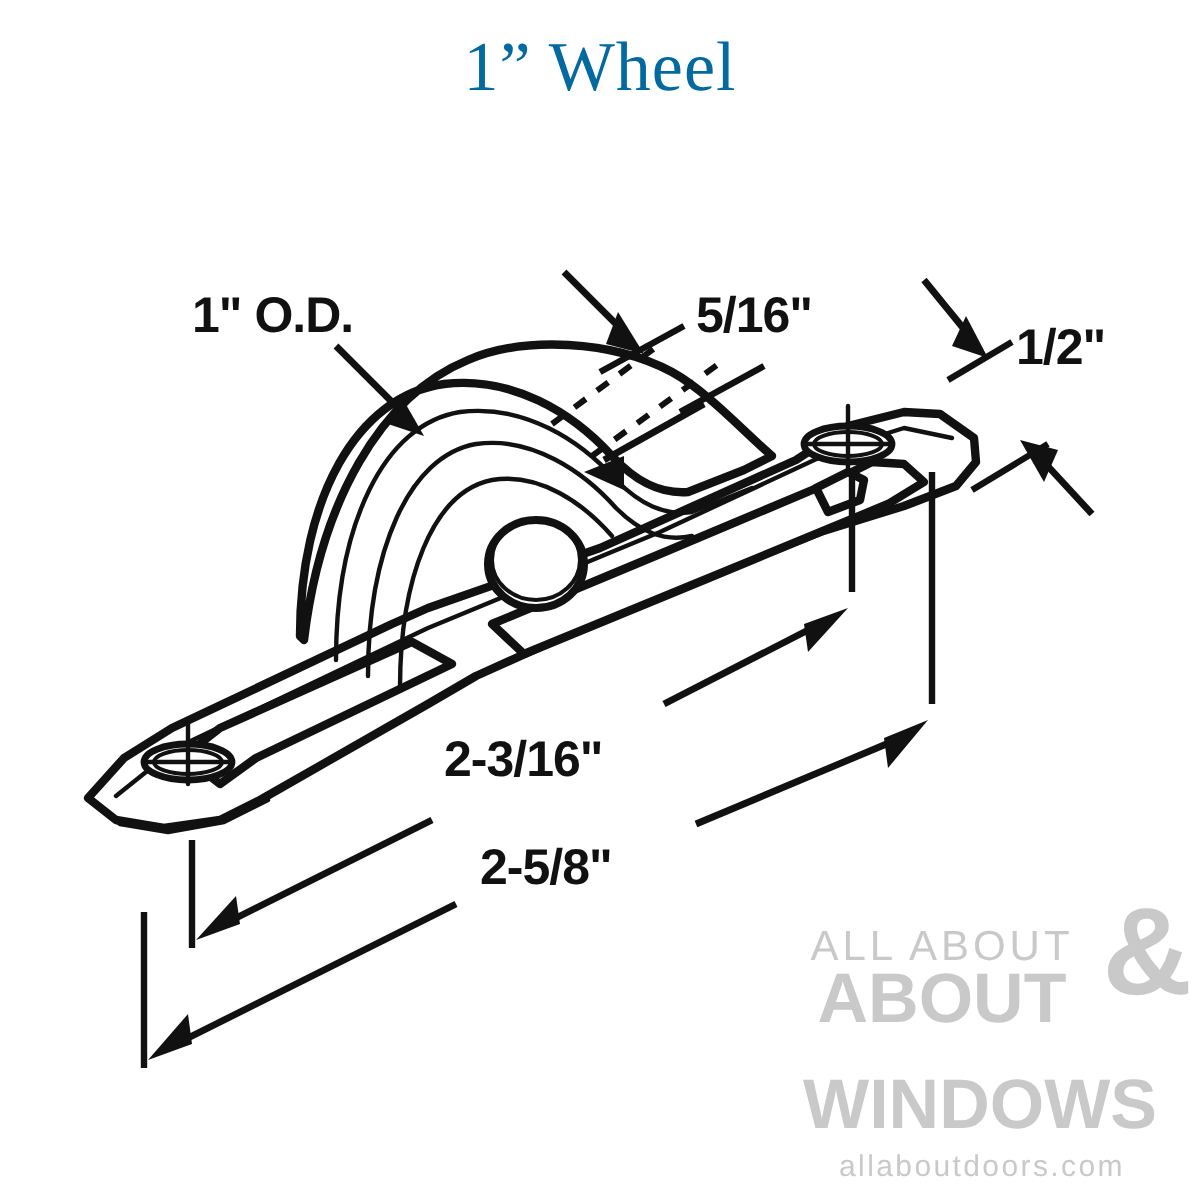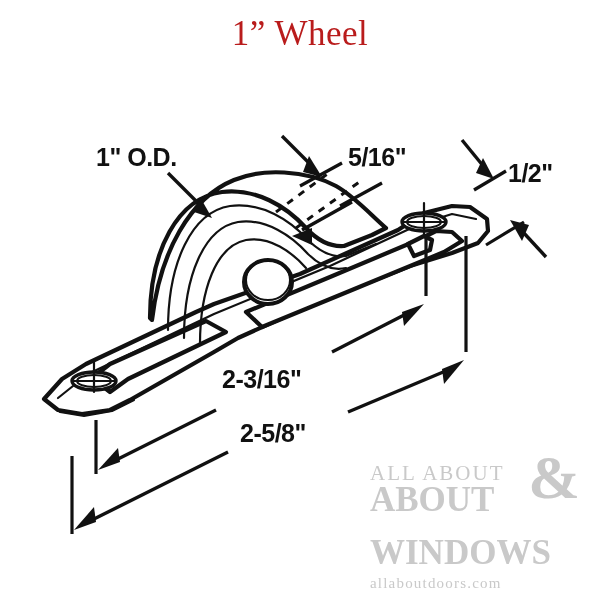--- a/index.html
+++ b/index.html
@@ -16,21 +16,21 @@
     font-family: "Liberation Sans", sans-serif;
   }
   #diagram-title {
     position: absolute;
     top: 14px;
     left: 0;
     width: 600px;
     text-align: center;
     font-family: "Liberation Serif", serif;
     font-size: 35px;
-    color: #b91c1c;
+    color: #0369a1;
     letter-spacing: 0.5px;
   }
   #drawing-svg {
     position: absolute;
     top: 0;
     left: 0;
   }
   .dim-label {
     font-family: "Liberation Sans", sans-serif;
     font-weight: bold;
@@ -68,25 +68,25 @@
     stroke: #111111;
     stroke-width: 3;
     fill: none;
     stroke-dasharray: 7 7;
     stroke-linecap: butt;
   }
   .arrowhead { fill: #111111; }
 
   #watermark {
     position: absolute;
-    right: 20px;
+    right: 4px;
     bottom: 8px;
     width: 210px;
-    text-align: left;
-    font-family: Liberation Serif, serif;
+    text-align: center;
+    font-family: Liberation Sans, sans-serif;
     color: #c9c9c9;
     user-select: none;
   }
   .wm-row { position: relative; line-height: 0.92; }
   #wm-line1 {
     font-size: 21px;
     letter-spacing: 2px;
     padding-right: 40px;
   }
   #wm-line2 {

